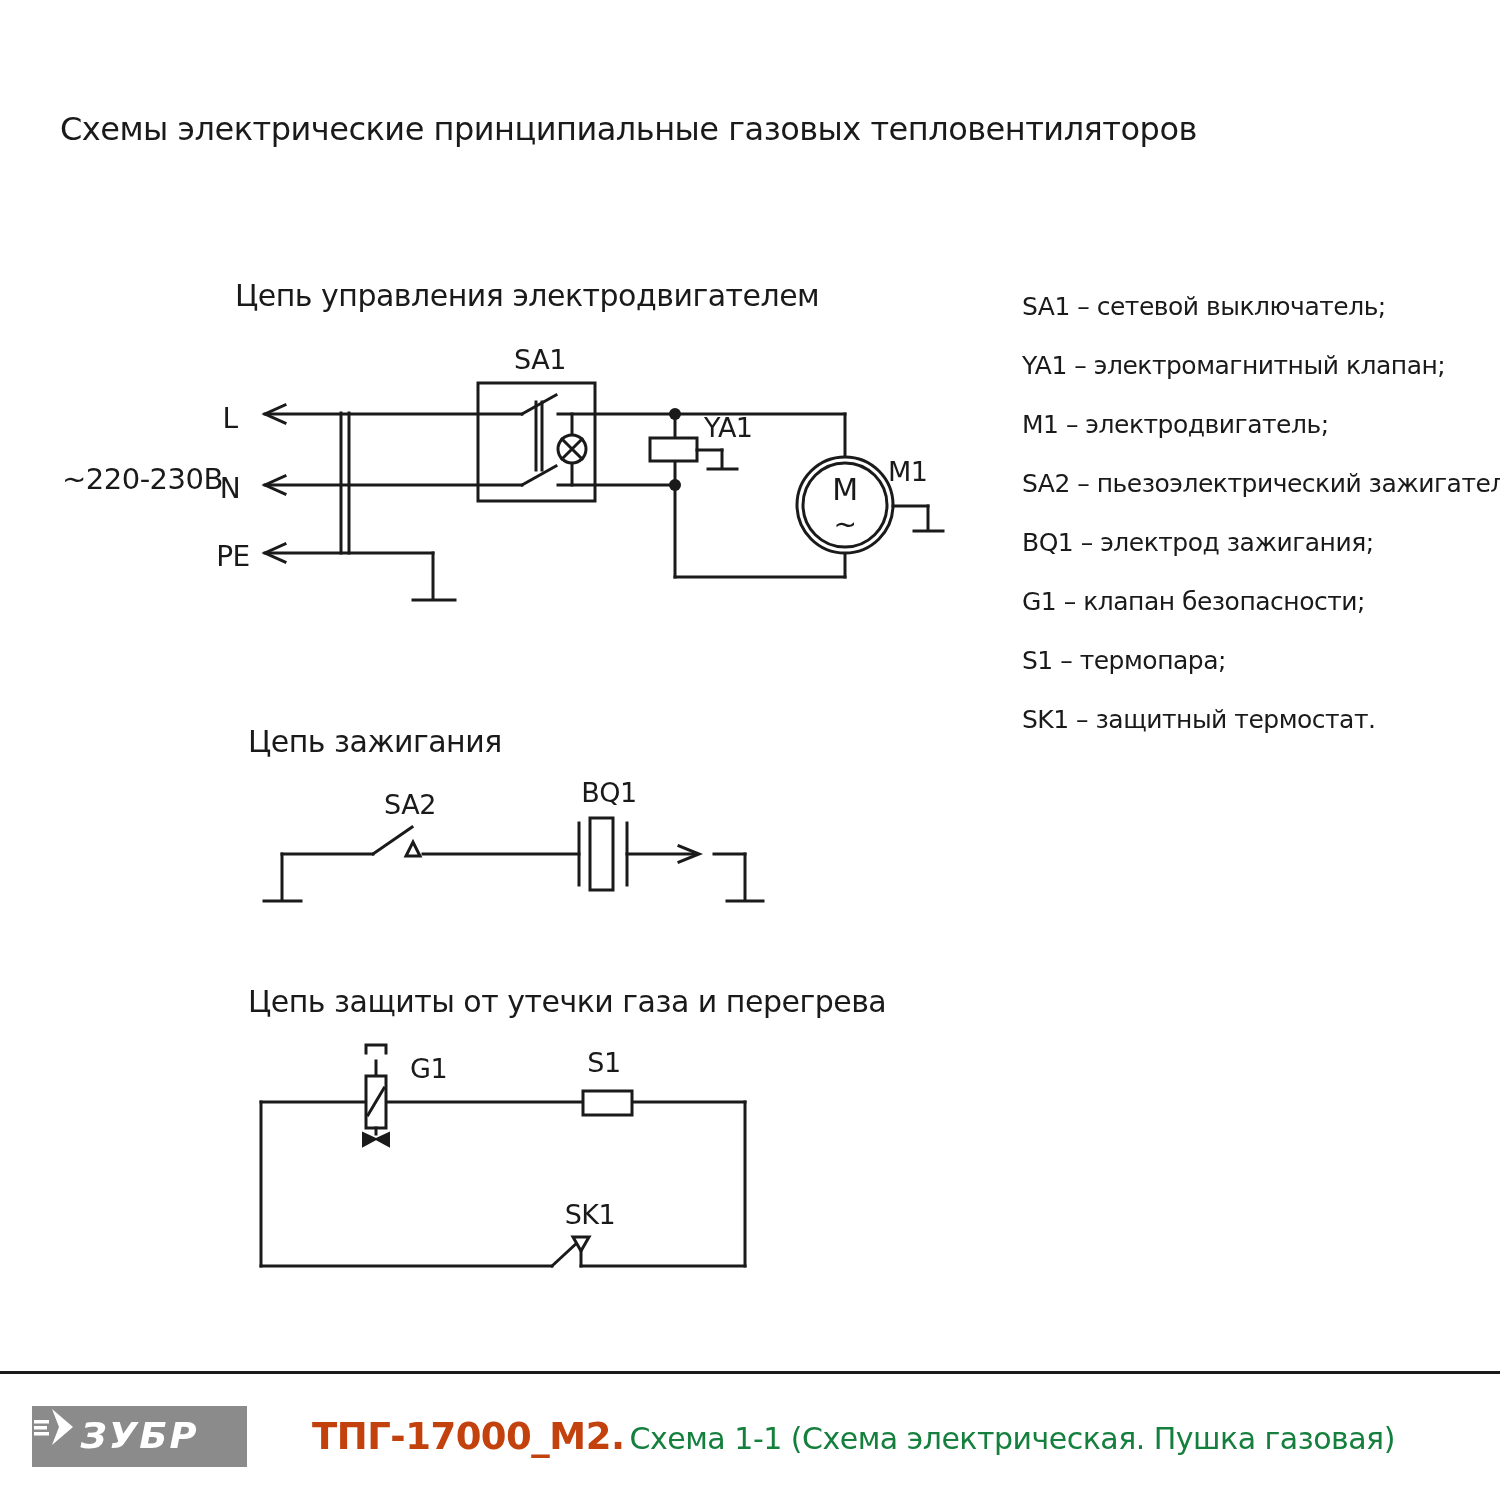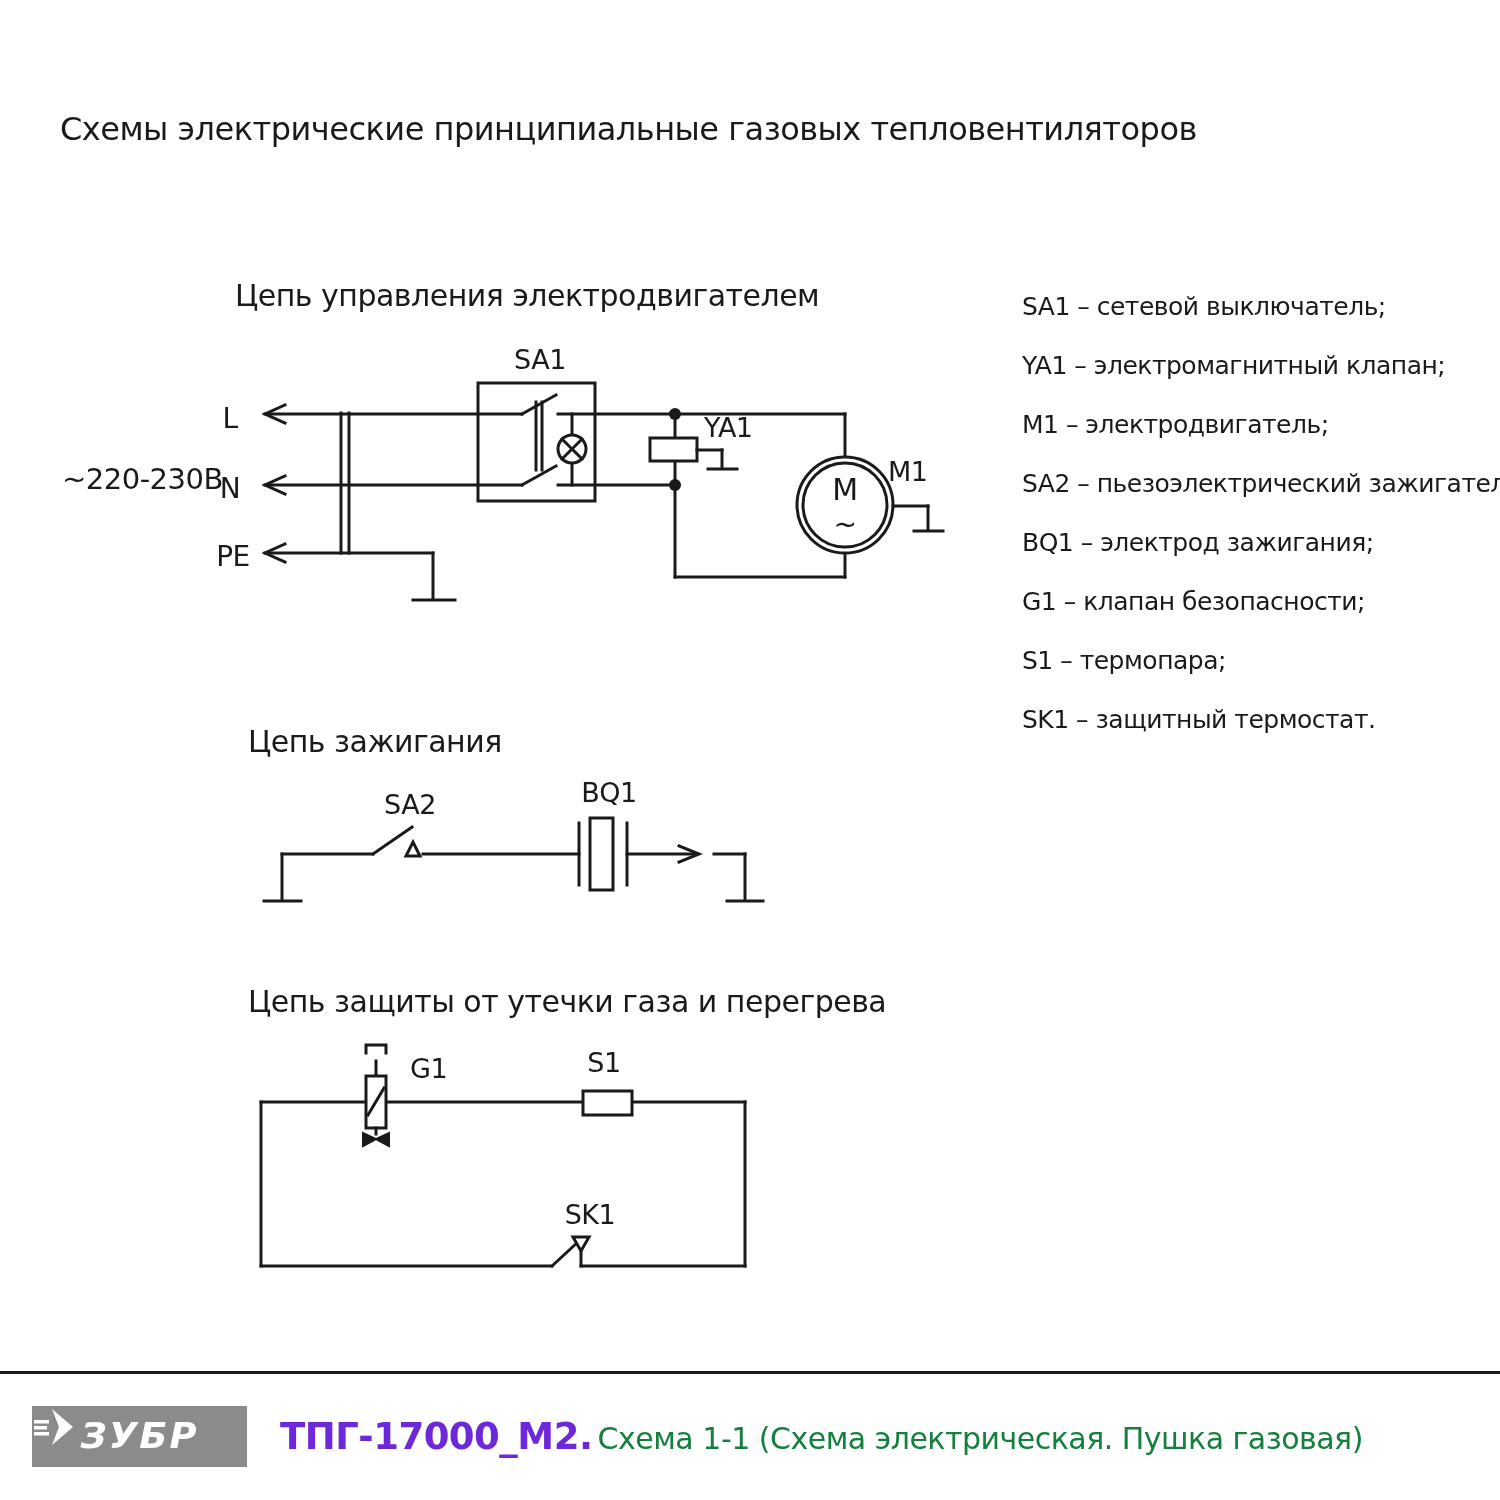--- a/index.html
+++ b/index.html
@@ -6,27 +6,27 @@
   .page{position:relative;width:1500px;height:1500px;background:#ffffff;overflow:hidden;
         font-family:"DejaVu Sans", sans-serif;}
   svg{position:absolute;left:0;top:0;}
   svg text{fill:#1a1a1a;font-family:"DejaVu Sans", sans-serif;letter-spacing:-0.5px;}
   .ln{stroke:#1a1a1a;stroke-width:3;fill:none;stroke-linecap:square;stroke-linejoin:miter;}
   .lnw{stroke:#1a1a1a;stroke-width:3;fill:#ffffff;}
   .lnf{stroke:#1a1a1a;stroke-width:2;fill:#1a1a1a;}
   .dot{fill:#1a1a1a;stroke:none;}
   .footer-rule{position:absolute;left:0;top:1371px;width:1500px;height:3px;background:#1a1a1a;}
   .footer{position:absolute;left:32px;top:1405px;width:1440px;height:62px;
-          display:flex;align-items:center;}
+          display:flex;align-items:center;gap:32px;}
   .logo{width:215px;height:61px;background:#8b8b8b;display:flex;align-items:center;
         justify-content:center;gap:6px;flex-shrink:0;}
   .brand{color:#ffffff;font-weight:bold;font-style:italic;font-size:37px;letter-spacing:2px;
          transform:scaleY(0.95);}
   .caption{margin-left:33px;white-space:nowrap;}
-  .caption .model{font-size:37px;font-weight:bold;color:#6d28d9;letter-spacing:-0.5px;}
+  .caption .model{font-size:37px;font-weight:bold;color:#c2410c;letter-spacing:-0.5px;}
   .caption .rest{font-size:30px;font-weight:400;color:#15803d;letter-spacing:-0.5px;}
 </style>
 </head>
 <body>
 
 <div class="page">
 
   <svg width="1500" height="1370" viewBox="0 0 1500 1370">
 
     <text x="60" y="140" font-size="32">Схемы электрические принципиальные газовых тепловентиляторов</text>

